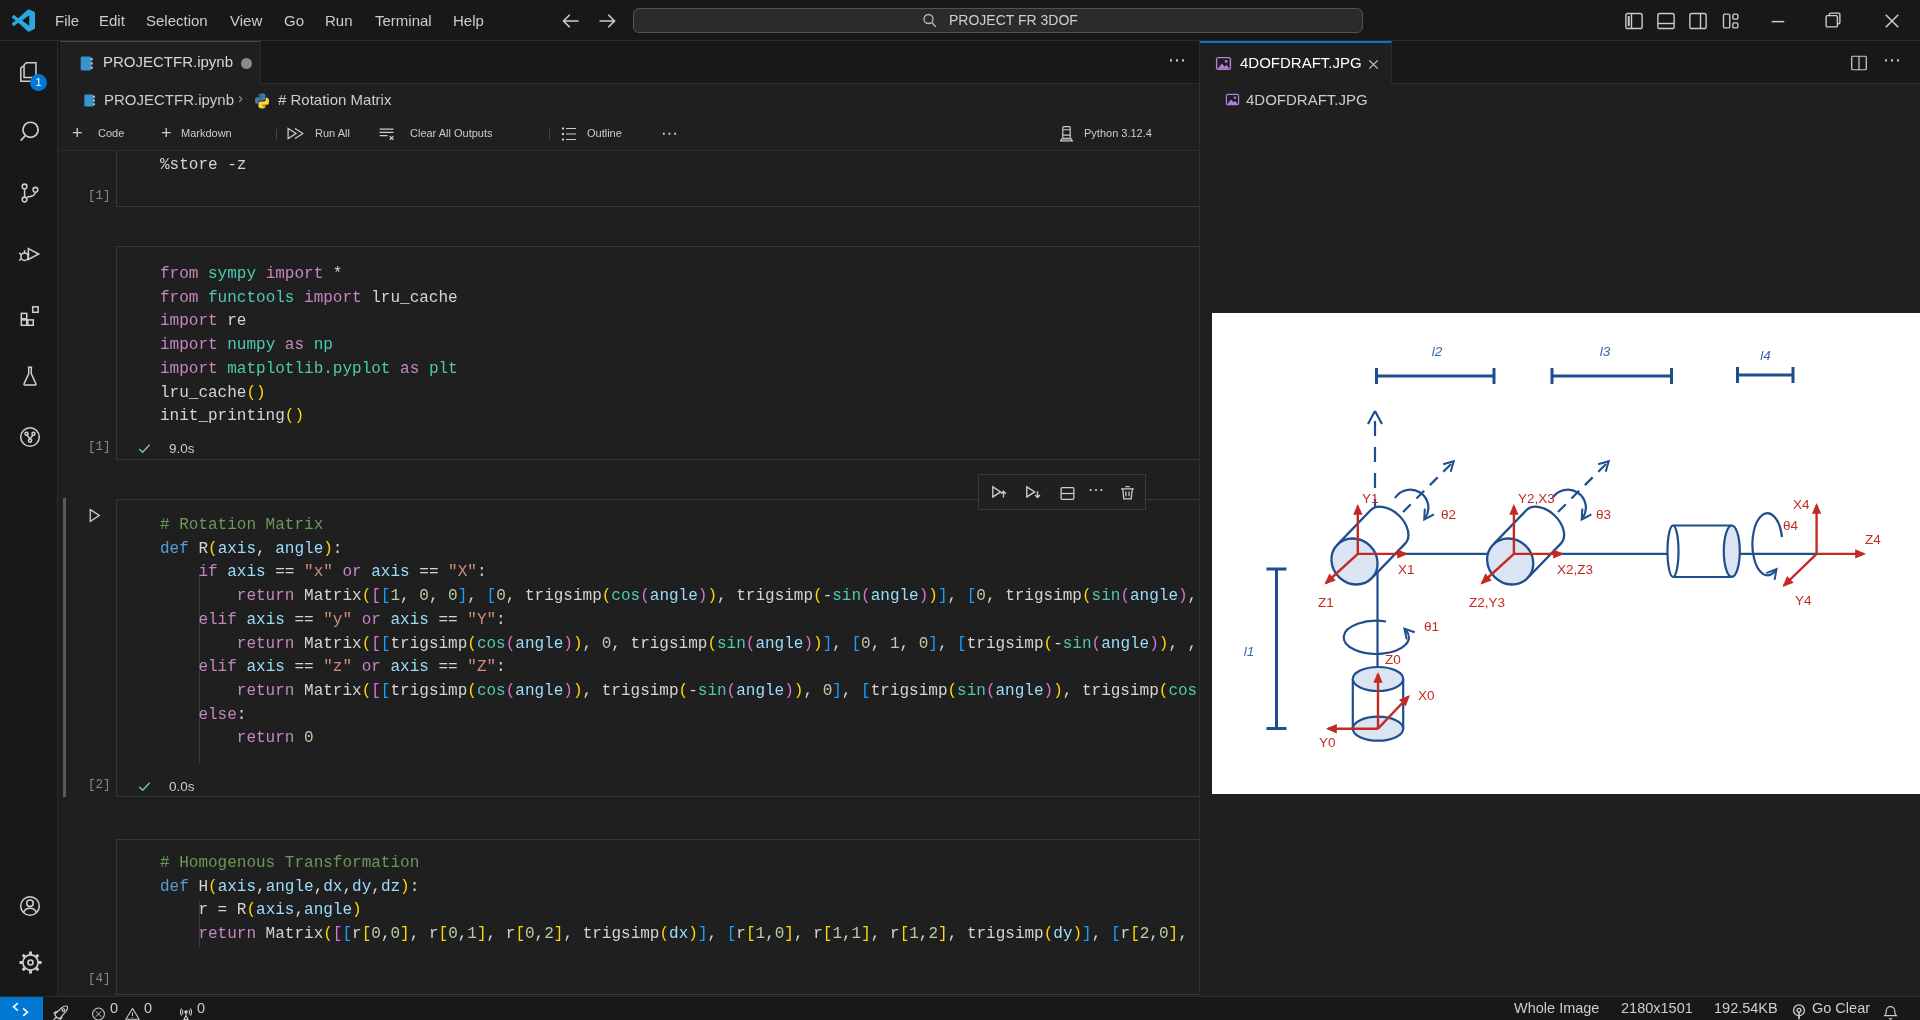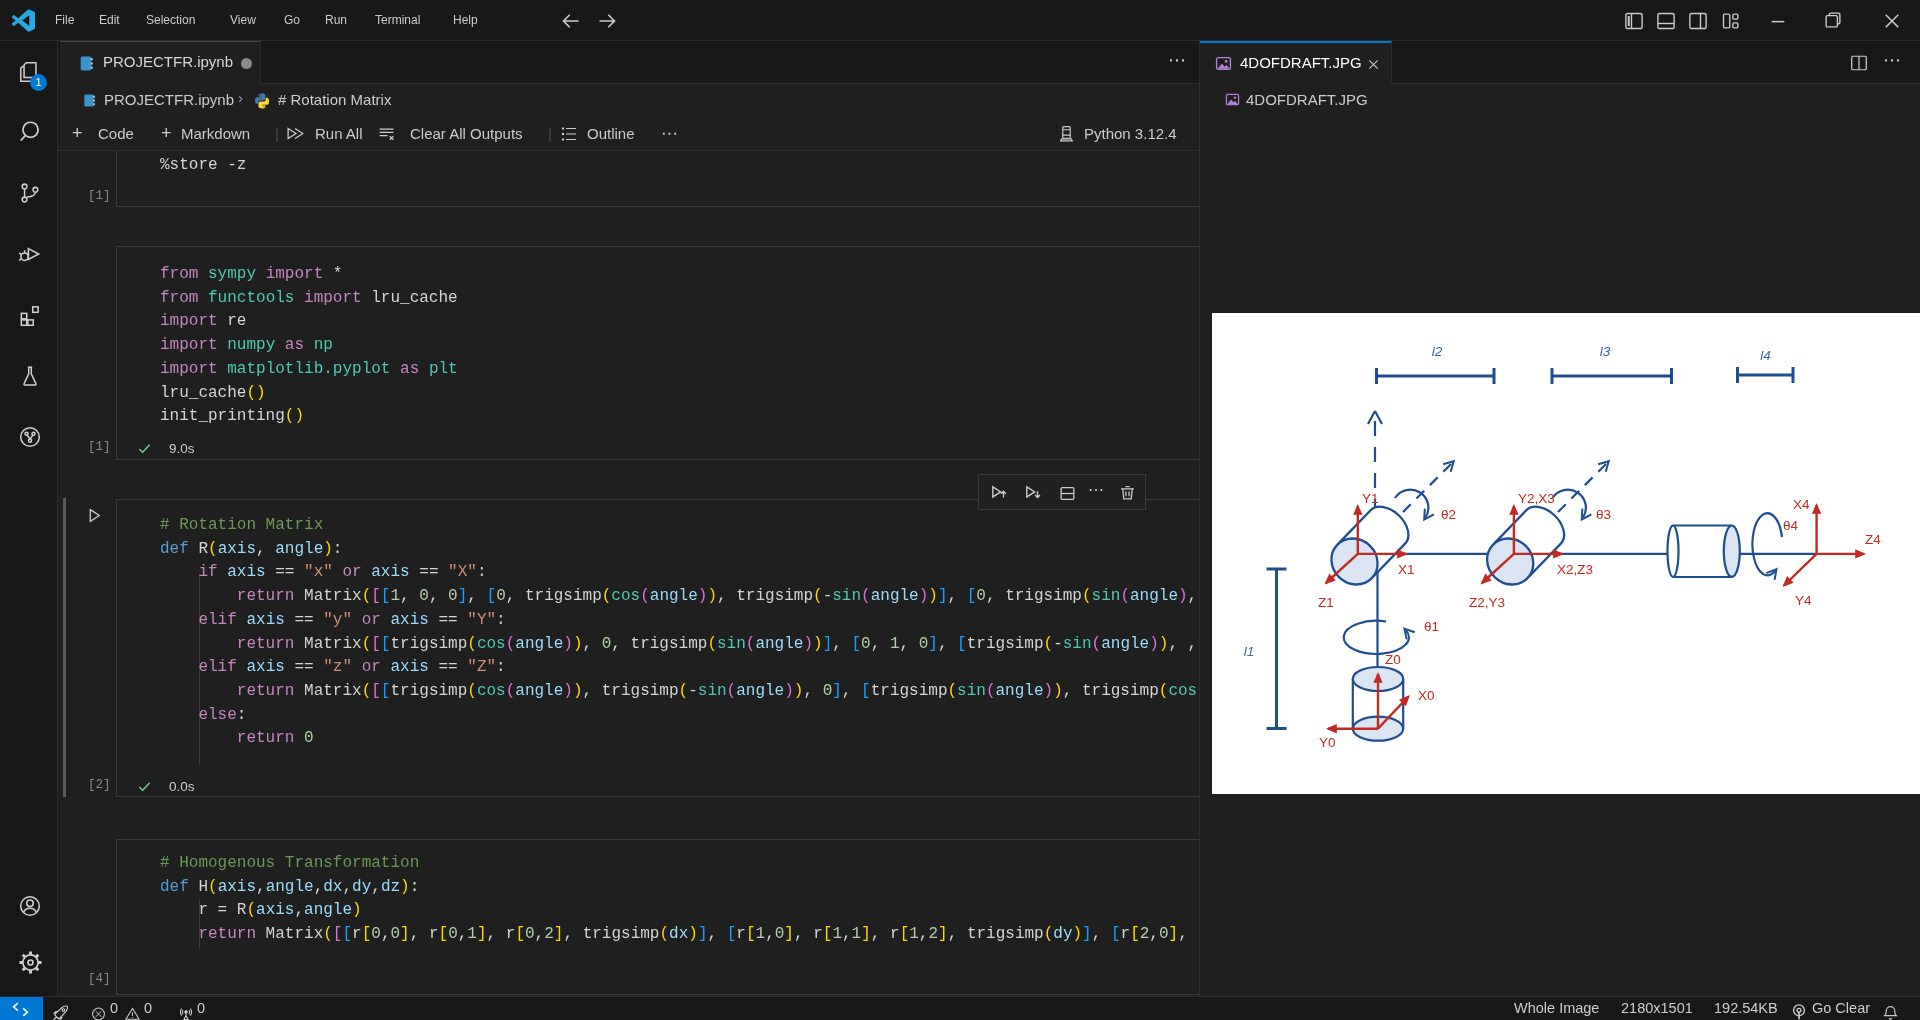--- a/index.html
+++ b/index.html
@@ -3,37 +3,37 @@
 <meta charset="utf-8">
 <style>
   * { margin:0; padding:0; box-sizing:border-box; }
   html,body { width:1920px; height:1020px; background:#1f1f1f; overflow:hidden;
     font-family:"Liberation Sans", sans-serif; color:#cccccc; }
   .abs { position:absolute; }
   svg { display:block; }
   
   #titlebar { position:absolute; left:0; top:0; width:1920px; height:41px;
     background:#181818; border-bottom:1px solid #2b2b2b; }
-  .menuitem { position:absolute; top:0; height:41px; line-height:41px; font-size:12px; color:#cccccc;text-align:center; }
+  .menuitem { position:absolute; top:0; height:41px; line-height:41px; font-size:15px; color:#cccccc;text-align:center; }
   #searchbox { position:absolute; left:633px; top:8px; width:730px; height:25px;
     background:#2b2b2b; border:1px solid #525252; border-radius:6px;
     line-height:23px; font-size:14px; color:#bdbdbd; }
   
   #activitybar { position:absolute; left:0; top:41px; width:58px; height:955px;
     background:#181818; border-right:1px solid #2b2b2b; }
   .actico { position:absolute; left:17px; }
   
   #tabs1 { position:absolute; left:58px; top:41px; width:1142px; height:43px;
     background:#181818; border-bottom:1px solid #2b2b2b; }
   #tab1 { position:absolute; left:2px; top:0; width:201px; height:44px; background:#1f1f1f;
     border-top:1px solid #474747; border-right:1px solid #2b2b2b; }
   #crumbs1 { position:absolute; left:58px; top:84px; width:1141px; height:33px; background:#1f1f1f; }
   #nbtoolbar { position:absolute; left:58px; top:117px; width:1141px; height:34px;
     background:#1f1f1f; border-bottom:1px solid #2b2b2b; }
-  .tbtxt { position:absolute; top:0; height:33px; line-height:33px; font-size:15px; color:#cccccc; }
+  .tbtxt { position:absolute; top:0; height:33px; line-height:33px; font-size:11px; color:#cccccc; }
   #notebook { position:absolute; left:58px; top:151px; width:1141px; height:845px;
     background:#1f1f1f; overflow:hidden; }
   .cell { position:absolute; left:58px; width:1242px; background:#1f1f1f; border:1px solid #37373d; }
   .code { position:absolute; left:43px; top:0; white-space:pre; font-family:"Liberation Mono", monospace;
     font-size:16px; line-height:23.7px; color:#d4d4d4; }
   .exec { position:absolute; font-family:"Liberation Mono", monospace; font-size:12.5px; color:#8a8a8a; }
   .pylab { position:absolute; font-size:18px; color:#a6a6a6; }
   .ctime { position:absolute; font-size:13.5px; color:#cccccc; }
   
   .k { color:#C586C0; } .b { color:#569CD6; } .t { color:#4EC9B0; } .v { color:#9CDCFE; }
@@ -67,20 +67,27 @@
   <span class="menuitem" style="left:325px">Run</span>
   <span class="menuitem" style="left:375px">Terminal</span>
   <span class="menuitem" style="left:453px">Help</span>
 
   <svg class="abs" style="left:561px;top:11px" width="20" height="20" viewBox="0 0 16 16" fill="none" stroke="#cccccc" stroke-width="1.3">
     <path d="M14 8 H2 M7 3 L2 8 L7 13"></path>
     </svg>
   <svg class="abs" style="left:597px;top:11px" width="20" height="20" viewBox="0 0 16 16" fill="none" stroke="#cccccc" stroke-width="1.3">
     <path d="M2 8 H14 M9 3 L14 8 L9 13"></path>
     </svg>
+  <div id="searchbox">
+      <svg style="position:absolute;left:288px;top:4px" width="16" height="16" viewBox="0 0 16 16" fill="none" stroke="#b8b8b8" stroke-width="1.3">
+        <circle cx="6.5" cy="6" r="4.5"></circle>
+        <line x1="9.8" y1="9.5" x2="13.8" y2="13.8"></line>
+      </svg>
+      <span style="position:absolute;left:315px;top:0;width:200px;text-align:left;color:#cfcfcf">PROJECT FR 3DOF</span>
+    </div>
 
   <svg class="abs" style="left:1624px;top:11px" width="20" height="20" viewBox="0 0 16 16" fill="none" stroke="#cccccc" stroke-width="1.1">
     <rect x="1.5" y="2" width="13" height="12" rx="1.5"></rect>
       <line x1="6" y1="2" x2="6" y2="14"></line>
       <rect x="3" y="4" width="1.6" height="8" fill="#cccccc" stroke="none"></rect>
     </svg>
   <svg class="abs" style="left:1656px;top:11px" width="20" height="20" viewBox="0 0 16 16" fill="none" stroke="#cccccc" stroke-width="1.1">
     <rect x="1.5" y="2" width="13" height="12" rx="1.5"></rect>
       <line x1="1.5" y1="10" x2="14.5" y2="10"></line>
     </svg>

